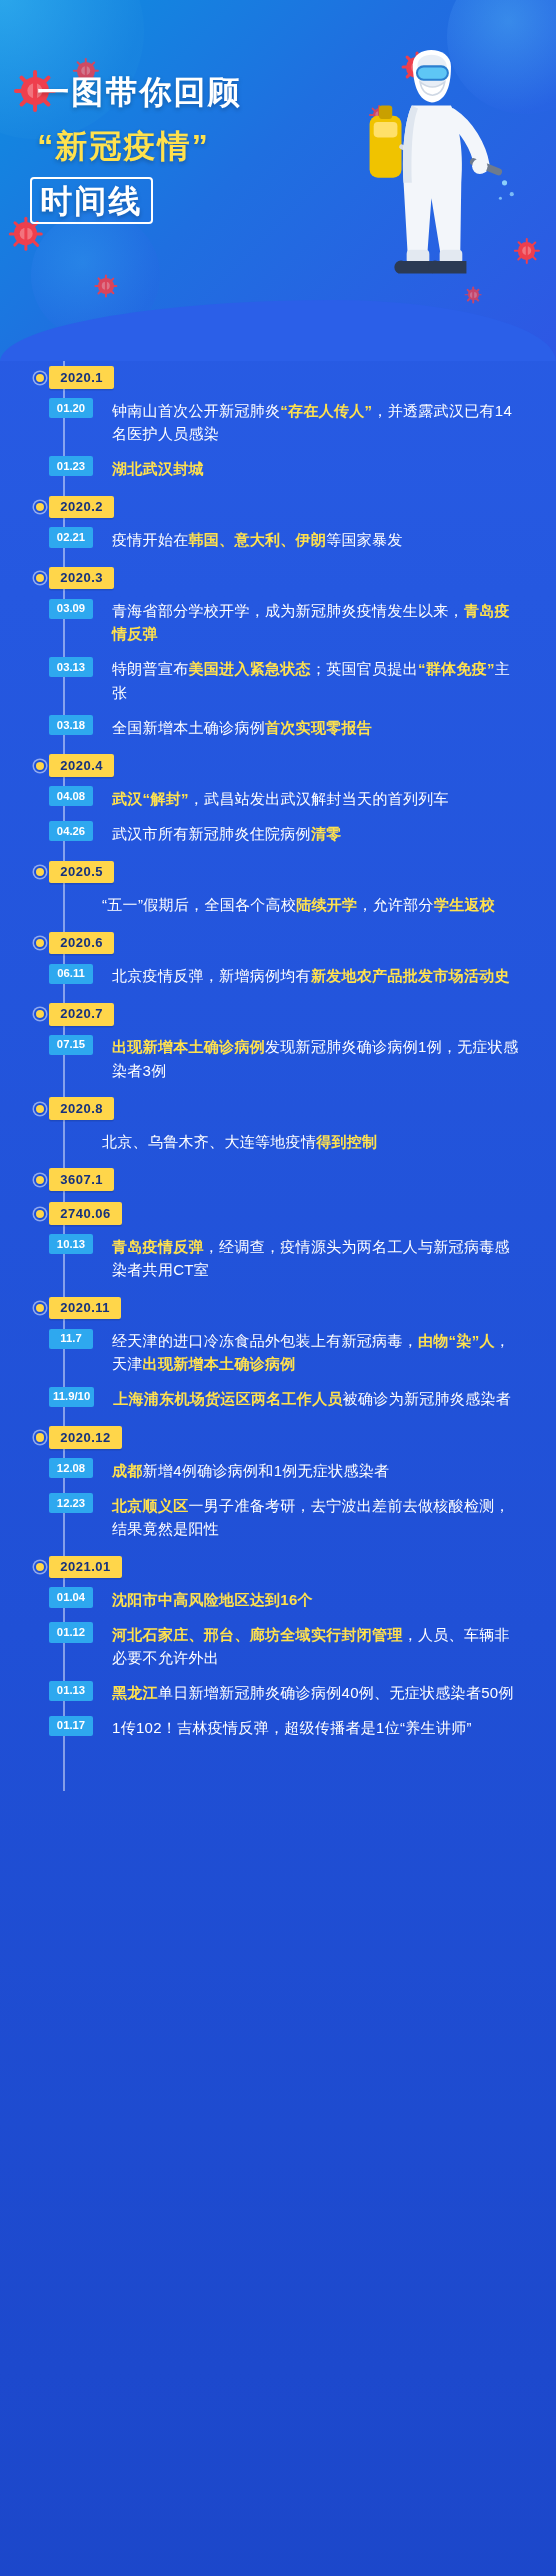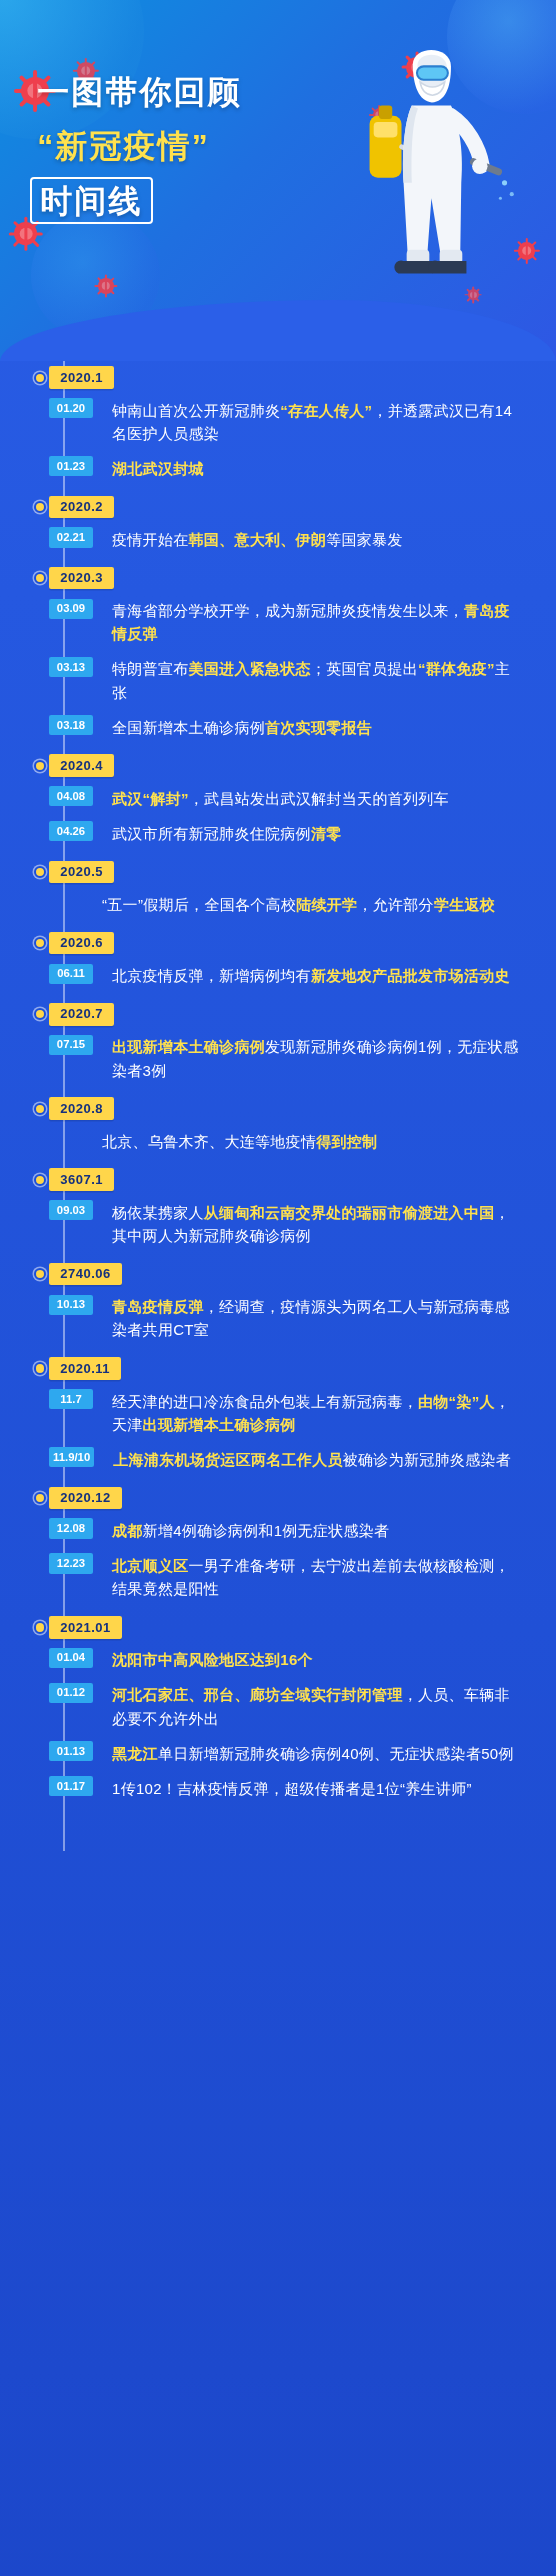--- a/index.html
+++ b/index.html
@@ -345,26 +345,21 @@
             <div class="event">
               <div class="ev-date">07.15</div>
               <div class="ev-text"><span class="hl">出现新增本土确诊病例</span><span>发现新冠肺炎确诊病例1例，无症状感染者3例</span></div>
             </div>
           </div></div>
         <div class="month"><div class="month-chip">2020.8</div><div class="events">
             <div class="event ev-nodate">
               <div class="ev-text"><span>北京、乌鲁木齐、大连等地疫情</span><span class="hl">得到控制</span></div>
             </div>
           </div></div>
-        <div class="month"><div class="month-chip">3607.1</div><div class="events">
-            <div class="event">
-              <div class="ev-date">09.03</div>
-              <div class="ev-text"><span>杨依某携家人</span><span class="hl">从缅甸和云南交界处的瑞丽市偷渡进入中国</span><span>，其中两人为新冠肺炎确诊病例</span></div>
-            </div>
-          </div></div>
+        <div class="month"><div class="month-chip">3607.1</div></div>
         <div class="month"><div class="month-chip">2740.06</div><div class="events">
             <div class="event">
               <div class="ev-date">10.13</div>
               <div class="ev-text"><span class="hl">青岛疫情反弹</span><span>，经调查，疫情源头为两名工人与新冠病毒感染者共用CT室</span></div>
             </div>
           </div></div>
         <div class="month"><div class="month-chip">2020.11</div><div class="events">
             <div class="event">
               <div class="ev-date">11.7</div>
               <div class="ev-text"><span>经天津的进口冷冻食品外包装上有新冠病毒，</span><span class="hl">由物“染”人</span><span>，天津</span><span class="hl">出现新增本土确诊病例</span></div>

